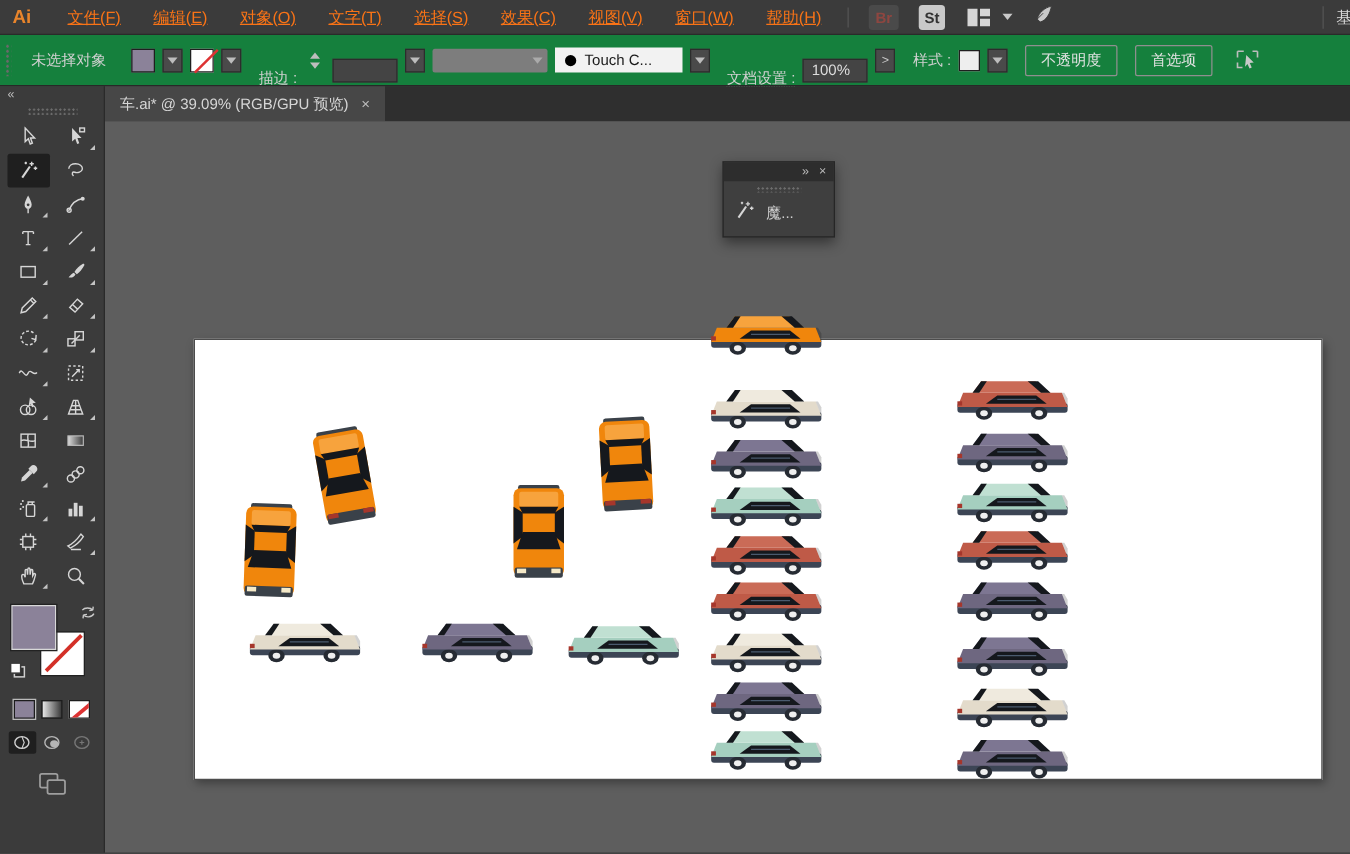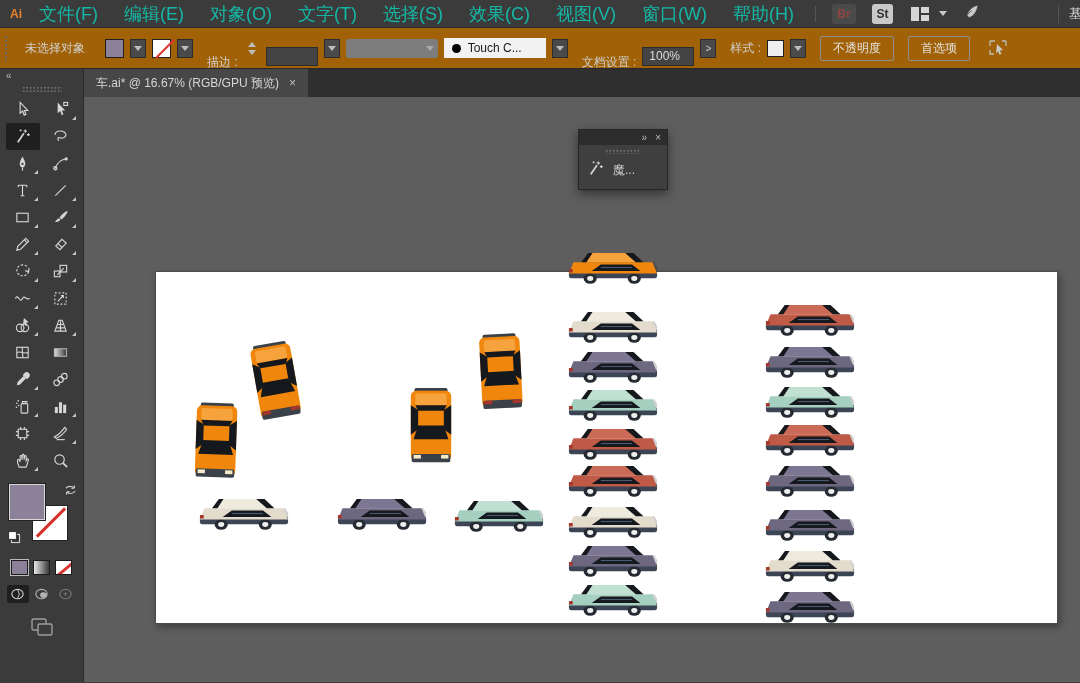--- a/index.html
+++ b/index.html
@@ -1,37 +1,37 @@
 <!DOCTYPE html>
 <html><head>
 <meta charset="utf-8">
 <style>
   * { margin:0; padding:0; box-sizing:border-box; }
   html,body { width:1080px; height:683px; overflow:hidden; }
   body { font-family:"Liberation Sans","DejaVu Sans",sans-serif; background:#3b3b3b; color:#cfcfcf; position:relative; }
 
   
   .menubar { height:28px; display:flex; align-items:center; background:#3b3b3b; border-bottom:1px solid #2a2a2a; padding-left:10px; }
-  .logo { color:#e8842b; font-weight:bold; font-size:12px; margin-right:4px; letter-spacing:0; }
+  .logo { color:#e8842b; font-weight:bold; font-size:15px; margin-right:16px; letter-spacing:0; }
   .menu-items { display:flex; align-items:center; }
-  .menu-item { font-size:18px; color:#14b8a6; padding:0 13px; cursor:default; white-space:nowrap; }
+  .menu-item { font-size:13px; color:#f97316; padding:0 13px; cursor:default; white-space:nowrap;text-decoration:underline; }
   .mb-div { width:1px; height:16px; background:#555; margin:0 8px; }
   .sq-btn { width:24px; height:20px; border-radius:3px; display:flex; align-items:center; justify-content:center; font-size:12px; font-weight:bold; margin:0 8px; }
   .br-btn { background:#4a4a4a; color:#8e4640; }
   .st-btn { background:#c9c9c9; color:#333; width:21px; }
   .ws-icon { display:inline-grid; grid-template-columns:8px 8px; grid-template-rows:6px 6px; gap:2px; margin:0 4px 0 10px; }
   .ws-icon i { background:#d6d6d6; display:block; }
   .ws-icon i:nth-child(1){ grid-row:1/3; height:14px; }
   .chev { width:0; height:0; border-left:4px solid transparent; border-right:4px solid transparent; border-top:5px solid #c9c9c9; display:inline-block; margin:0 6px; }
   .share-icon { margin:0 10px; }
   .menubar-right { margin-left:auto; display:flex; align-items:center; }
   .ws-label { font-size:13px; color:#d9d9d9; padding-left:10px; border-left:1px solid #555; width:22px; overflow:hidden; white-space:nowrap; }
 
   
-  .controlbar { height:41px; background:#a16207; border-bottom:1px solid #282828; display:flex; align-items:center; font-size:12px; gap:6px; padding-left:4px; }
+  .controlbar { height:41px; background:#15803d; border-bottom:1px solid #282828; display:flex; align-items:center; font-size:12px; gap:6px; padding-left:4px; }
   .grip { width:5px; height:26px; margin-right:4px; background-image:radial-gradient(#6a6a6a 1px, transparent 1.2px); background-size:4px 4px; }
   .status-text { color:#d0d0d0; margin:0 14px 0 6px; white-space:nowrap; }
   .swatch { width:19px; height:19px; border:1px solid #1f1f1f; display:inline-block; position:relative; }
   .none-swatch { background:#fff; }
   .none-swatch::after { content:""; position:absolute; left:-1px; top:8px; width:26px; height:2px; background:#d33; transform:rotate(-45deg); }
   .dd-btn { width:16px; height:19px; display:flex; align-items:center; justify-content:center; background:#4a4a4a; border:1px solid #2c2c2c; }
   .dd-btn .chev { margin:0; border-top-color:#bdbdbd; }
   .cb-label { color:#d0d0d0; text-decoration:underline dotted #9a9a9a; text-underline-offset:3px; white-space:nowrap; margin-left:8px;margin-top:29px; }
   .stepper { display:flex; flex-direction:column; justify-content:center; gap:3px; padding:0 4px; }
   .stepper i { width:0; height:0; border-left:4px solid transparent; border-right:4px solid transparent; display:block; }
@@ -416,21 +416,21 @@
       <svg width="24" height="20" viewBox="0 0 24 20">
           <rect x="2" y="2" width="14" height="11" rx="1.5" fill="none" stroke="#9e9e9e" stroke-width="1.4"></rect>
           <rect x="8" y="7" width="14" height="11" rx="1.5" fill="#3b3b3b" stroke="#9e9e9e" stroke-width="1.4"></rect>
         </svg>
     </span>
   </div>
 
   <div class="content">
     <div class="tabbar">
       <div class="tab">
-        <span>车.ai* @ 16.67% (RGB/GPU 预览)</span>
+        <span>车.ai* @ 39.09% (RGB/GPU 预览)</span>
         <span class="tab-close">×</span>
       </div>
     </div>
 
     <div class="canvas">
       <div class="artboard"></div>
       <div id="car-layer">
           <div class="car" style="left: 483px; top: 150px;"><svg width="92" height="38" viewBox="0 0 120 50">
     <rect x="2" y="31" width="116" height="10" rx="3" fill="#3c4555"></rect>
     <ellipse cx="30" cy="41.5" rx="8.6" ry="6.8" fill="#262b33"></ellipse>

